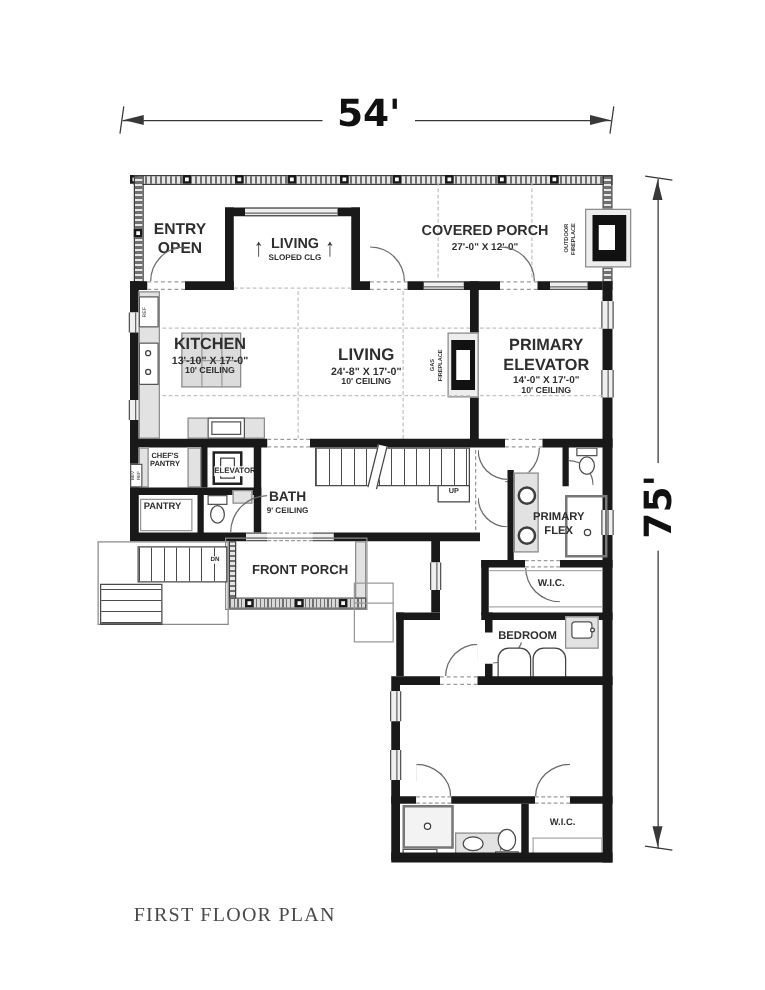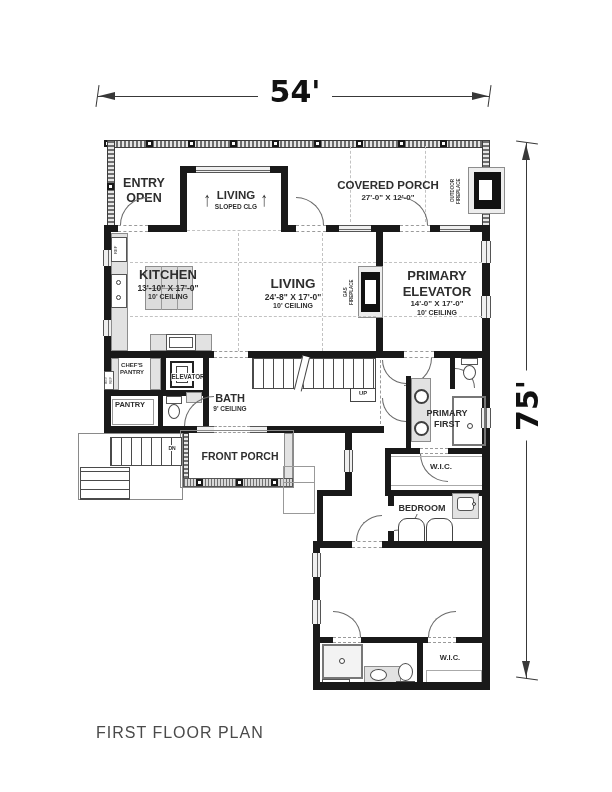--- a/index.html
+++ b/index.html
@@ -247,21 +247,21 @@
   <div class="arc tr" style="left:455px;top:368px;width:20px;height:20px;"></div>
   <div class="fixw" style="left:461px;top:358px;width:17px;height:7px;"></div>
   <div class="oval" style="left:463px;top:365px;width:13px;height:15px;"></div>
   <div class="fix" style="left:411px;top:378px;width:20px;height:64px;"></div>
   <div class="circ" style="left:414px;top:389px;width:15px;height:15px;"></div>
   <div class="circ" style="left:414px;top:421px;width:15px;height:15px;"></div>
   <div class="abs" style="left:452px;top:396px;width:34px;height:50px;border:2px solid #777;box-sizing:border-box;"></div>
   <div class="circ" style="left:467px;top:423px;width:6px;height:6px;border-width:1px;"></div>
   <div class="lbl" style="left:447px;top:408px;font-size:9px;">
     <span>PRIMARY</span>
-    <span>FIRST</span>
+    <span>FLEX</span>
   </div>
 
   <div class="w" style="left:385px;top:448px;width:35px;height:6px;"></div>
   <div class="open-h" style="left:420px;top:448px;width:28px;height:6px;"></div>
   <div class="arc bl" style="left:420px;top:454px;width:28px;height:28px;"></div>
   <div class="w" style="left:448px;top:448px;width:42px;height:6px;"></div>
   <div class="w" style="left:385px;top:448px;width:6px;height:44px;"></div>
   <div class="abs" style="left:391px;top:456px;width:91px;height:1px;background:#aaa;"></div>
   <div class="abs" style="left:391px;top:485px;width:91px;height:1px;background:#aaa;"></div>
   <div class="lbl" style="left:441px;top:462px;font-size:8px;background:#fff;">W.I.C.</div>
@@ -314,15 +314,15 @@
   <div class="oval" style="left:398px;top:663px;width:15px;height:18px;"></div>
   <div class="fixw" style="left:396px;top:681px;width:19px;height:5px;"></div>
 
   <div class="abs" style="left:426px;top:670px;width:56px;height:1px;background:#aaa;"></div>
   <div class="abs" style="left:426px;top:670px;width:1px;height:14px;background:#aaa;"></div>
   <div class="abs" style="left:481px;top:670px;width:1px;height:14px;background:#aaa;"></div>
   <div class="lbl" style="left:450px;top:653px;font-size:7.5px;">W.I.C.</div>
 
   <div class="w" style="left:313px;top:682px;width:177px;height:8px;"></div>
 
-  <div class="title" style="left:96px;top:724px;">FIRST FLOOR PLAN</div>
+  <div class="title" style="left:107px;top:724px;font-family:Liberation Serif, serif;">FIRST FLOOR PLAN</div>
 
 </div>
 
 </body></html>

